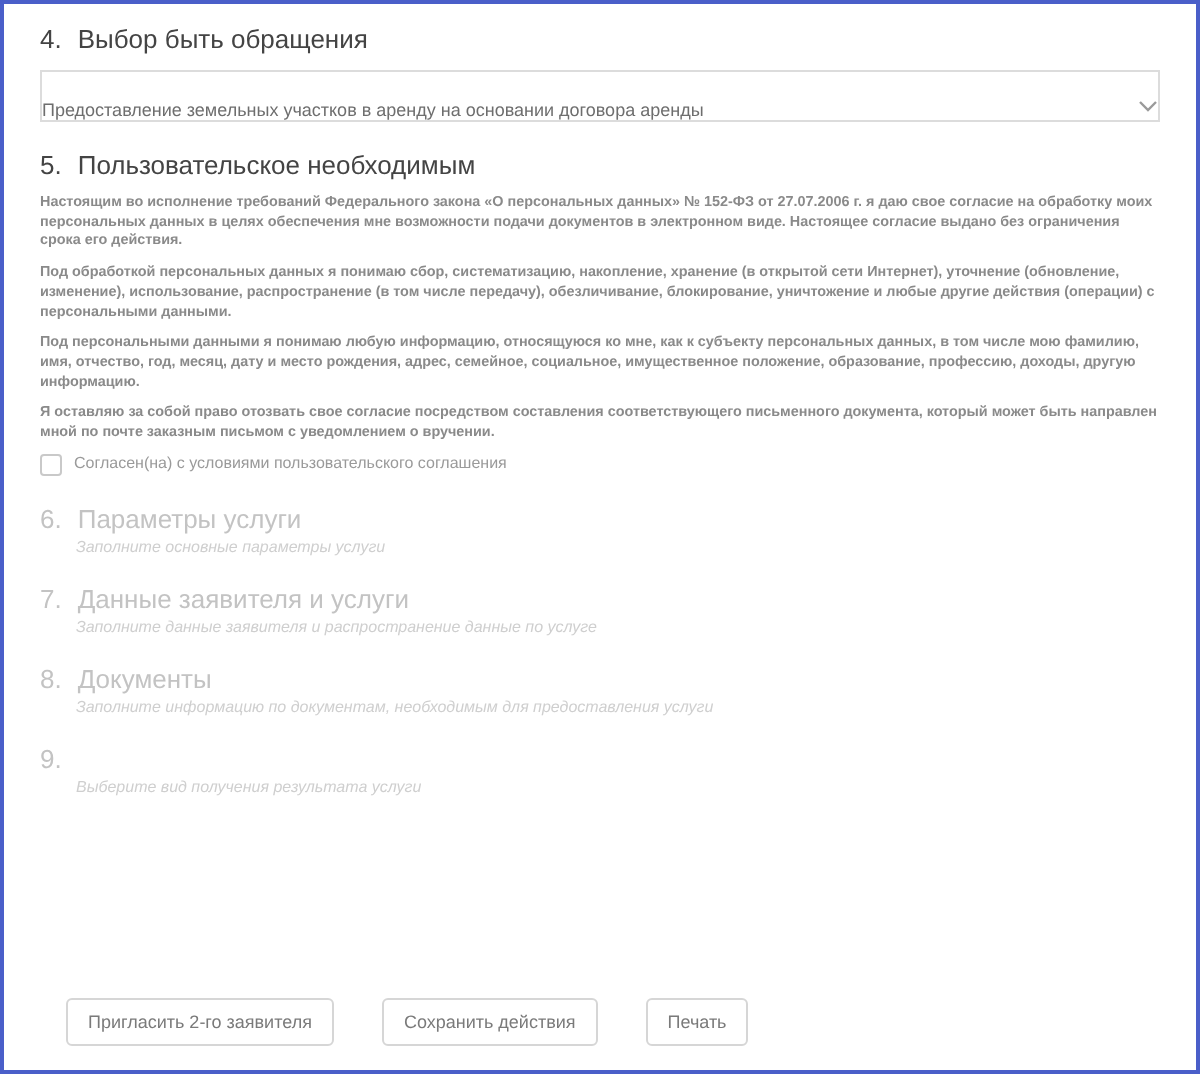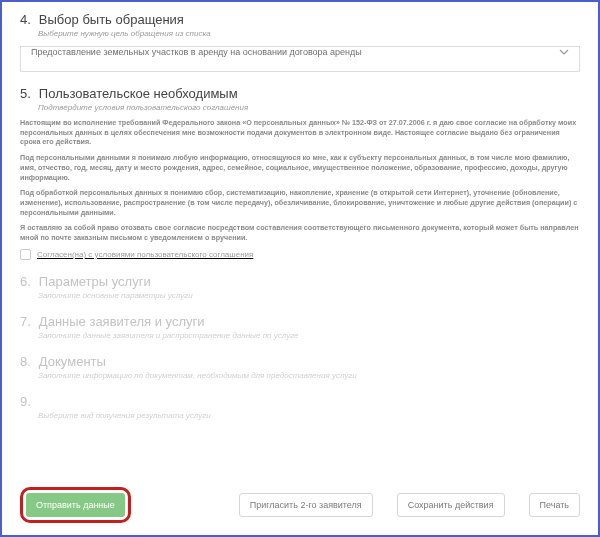--- a/index.html
+++ b/index.html
@@ -27,43 +27,41 @@
   .step-sub { font-size: 8px; color: #9a9a9a; font-style: italic; margin-left: 18px; }
   .step.disabled .step-num,
   .step.disabled .step-title { color: #c3c3c3; }
   .step.disabled .step-sub { color: #cfcfcf; }
 
   .select-box {
     margin-top: 8px;
     border: 1px solid #dcdcdc;
     height: 26px;
     display: flex;
-    align-items: flex-start;
+    align-items: flex-end;
     justify-content: space-between;
-    padding: 0 10px;
+    padding: 0 0;
     font-size: 9px;
     color: #6e6e6e;
     cursor: pointer;
   }
   .select-box .chev { color: #9a9a9a; }
 
   .agreement-body {
     margin-top: 6px;
     font-size: 7.2px;
     line-height: 1.35;
     color: #8a8a8a;
   }
   .agreement-body p { margin-bottom: 6px; font-weight: bold; }
 
   .chk-row {
     display: flex;
-    align-items: center;
     gap: 6px;
     margin-top: 6px;
-    text-decoration: underline;
   }
   .chk {
     width: 11px; height: 11px;
     border: 1px solid #c9c9c9;
     border-radius: 2px;
     background: #fff;
     display: inline-block;
   }
   .chk-label { font-size: 8px; color: #9a9a9a; }
 
@@ -105,41 +103,39 @@
 <body>
 
 <div class="frame">
   <div class="content">
 
     <div class="step">
       <div class="step-head">
         <span class="step-num">4.</span>
         <span class="step-title">Выбор быть обращения</span>
       </div>
-      <div class="step-sub">Выберите нужную цель обращения из списка</div>
       <div class="select-box">
         <span>Предоставление земельных участков в аренду на основании договора аренды</span>
         <span class="chev">
           <svg width="10" height="10" viewBox="0 0 10 10">
               <path d="M1 3 L5 7 L9 3" fill="none" stroke="#9a9a9a" stroke-width="1.2"></path>
             </svg>
         </span>
       </div>
     </div>
 
     <div class="step">
       <div class="step-head">
         <span class="step-num">5.</span>
         <span class="step-title">Пользовательское необходимым</span>
       </div>
-      <div class="step-sub">Подтвердите условия пользовательского соглашения</div>
       <div class="agreement-body">
         <p>Настоящим во исполнение требований Федерального закона «О персональных данных» № 152-ФЗ от 27.07.2006 г. я даю свое согласие на обработку моих персональных данных в целях обеспечения мне возможности подачи документов в электронном виде. Настоящее согласие выдано без ограничения срока его действия.</p>
+        <p>Под обработкой персональных данных я понимаю сбор, систематизацию, накопление, хранение (в открытой сети Интернет), уточнение (обновление, изменение), использование, распространение (в том числе передачу), обезличивание, блокирование, уничтожение и любые другие действия (операции) с персональными данными.</p>
         <p>Под персональными данными я понимаю любую информацию, относящуюся ко мне, как к субъекту персональных данных, в том числе мою фамилию, имя, отчество, год, месяц, дату и место рождения, адрес, семейное, социальное, имущественное положение, образование, профессию, доходы, другую информацию.</p>
-        <p>Под обработкой персональных данных я понимаю сбор, систематизацию, накопление, хранение (в открытой сети Интернет), уточнение (обновление, изменение), использование, распространение (в том числе передачу), обезличивание, блокирование, уничтожение и любые другие действия (операции) с персональными данными.</p>
         <p>Я оставляю за собой право отозвать свое согласие посредством составления соответствующего письменного документа, который может быть направлен мной по почте заказным письмом с уведомлением о вручении.</p>
       </div>
       <div class="chk-row">
         <span class="chk"></span>
         <span class="chk-label">Согласен(на) с условиями пользовательского соглашения</span>
       </div>
     </div>
 
     <div class="step disabled">
       <div class="step-head">
@@ -168,22 +164,19 @@
     <div class="step disabled">
       <div class="step-head">
         <span class="step-num">9.</span>
       </div>
       <div class="step-sub">Выберите вид получения результата услуги</div>
     </div>
 
   </div>
 
   <div class="footer">
-    <span class="hl">
-      <button class="btn-primary">Отправить данные</button>
-    </span>
     <div class="btn-group">
       <button class="btn-secondary">Пригласить 2-го заявителя</button>
       <button class="btn-secondary">Сохранить действия</button>
       <button class="btn-secondary">Печать</button>
     </div>
   </div>
 </div>
 
 </body></html>

